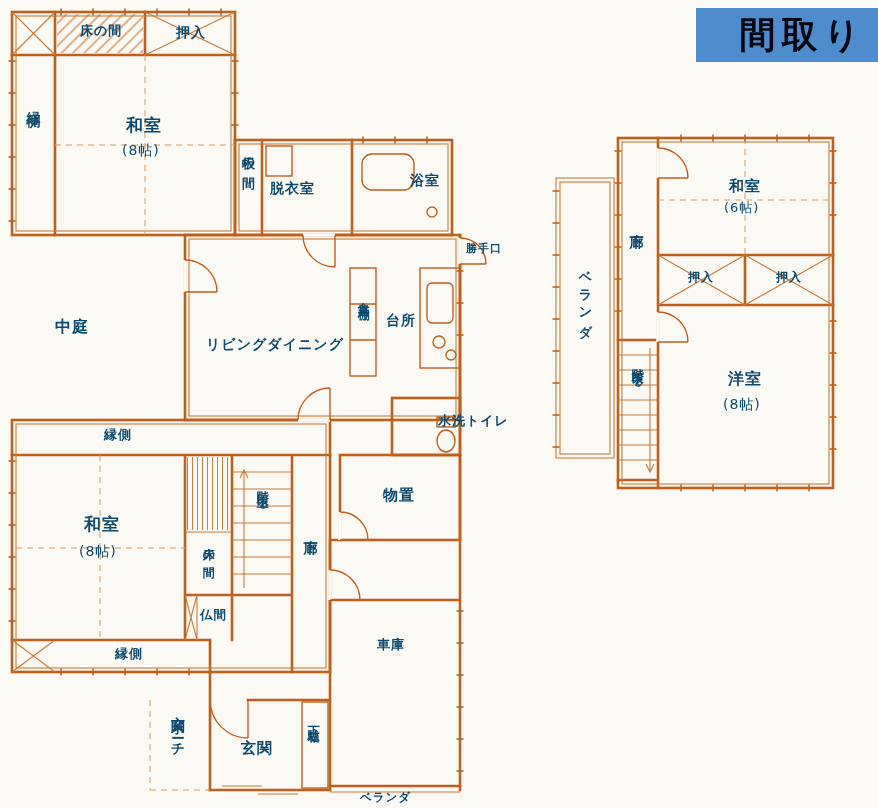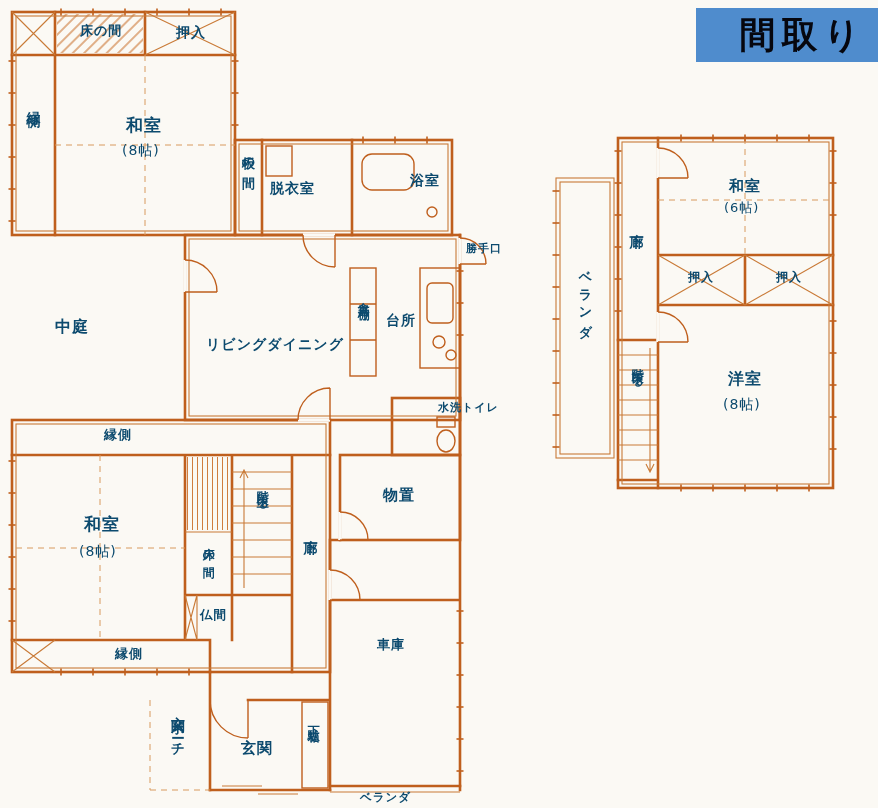--- a/index.html
+++ b/index.html
@@ -135,21 +135,21 @@
   <div class="label" style="left:126px;top:116px;font-size:17px;">和室</div>
   <div class="label sub" style="left:122px;top:142px;font-size:14px;">(8帖)</div>
   <div class="label v" style="left:240px;top:146px;font-size:13px;">板の間</div>
   <div class="label" style="left:270px;top:180px;font-size:14px;">脱衣室</div>
   <div class="label" style="left:386px;top:172px;font-size:14px;margin-left:24px;">浴室</div>
   <div class="label" style="left:466px;top:243px;font-size:11px;">勝手口</div>
   <div class="label" style="left:55px;top:318px;font-size:16px;">中庭</div>
   <div class="label" style="left:206px;top:336px;font-size:14px;">リビングダイニング</div>
   <div class="label v" style="left:356px;top:292px;font-size:12px;">食器棚</div>
   <div class="label" style="left:386px;top:312px;font-size:14px;">台所</div>
-  <div class="label" style="left:390px;top:402px;font-size:11px;padding-left:48px;">水洗トイレ</div>
+  <div class="label" style="left:390px;top:414px;font-size:13px;padding-left:48px;">水洗トイレ</div>
   <div class="label" style="left:104px;top:428px;font-size:13px;">縁側</div>
   <div class="label" style="left:84px;top:515px;font-size:17px;">和室</div>
   <div class="label sub" style="left:79px;top:543px;font-size:14px;">(8帖)</div>
   <div class="label v" style="left:201px;top:538px;font-size:12px;">床の間</div>
   <div class="label v" style="left:255px;top:480px;font-size:12px;">階段上る</div>
   <div class="label v" style="left:303px;top:528px;font-size:14px;">廊下</div>
   <div class="label" style="left:383px;top:487px;font-size:15px;">物置</div>
   <div class="label" style="left:200px;top:608px;font-size:12.5px;">仏間</div>
   <div class="label" style="left:115px;top:647px;font-size:13px;">縁側</div>
   <div class="label" style="left:377px;top:638px;font-size:13px;">車庫</div>

